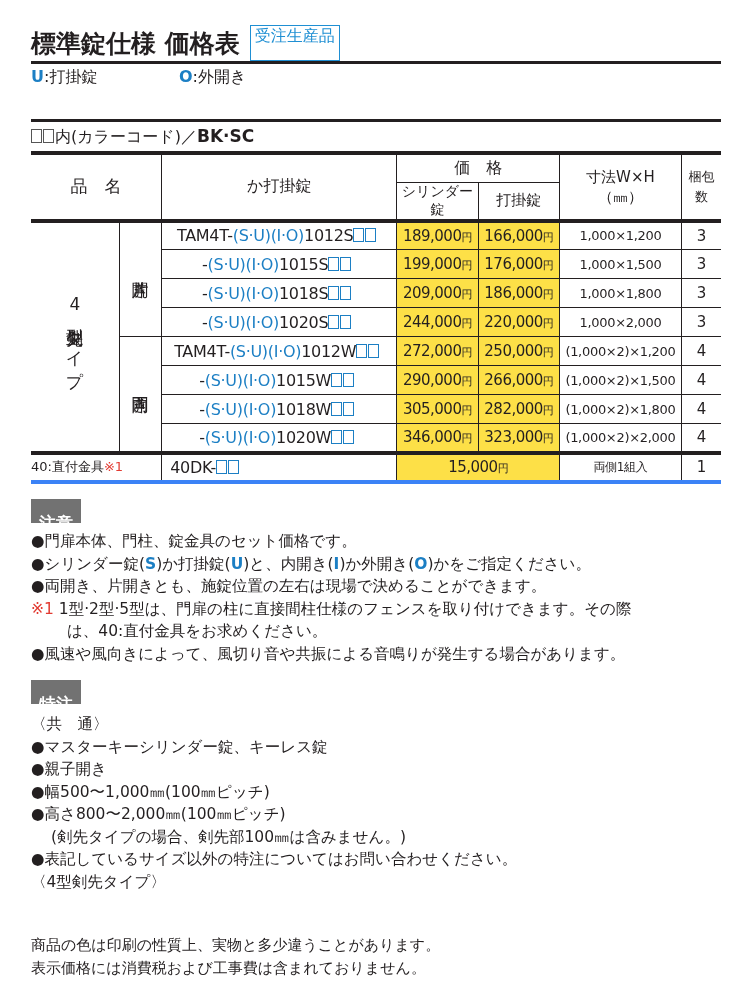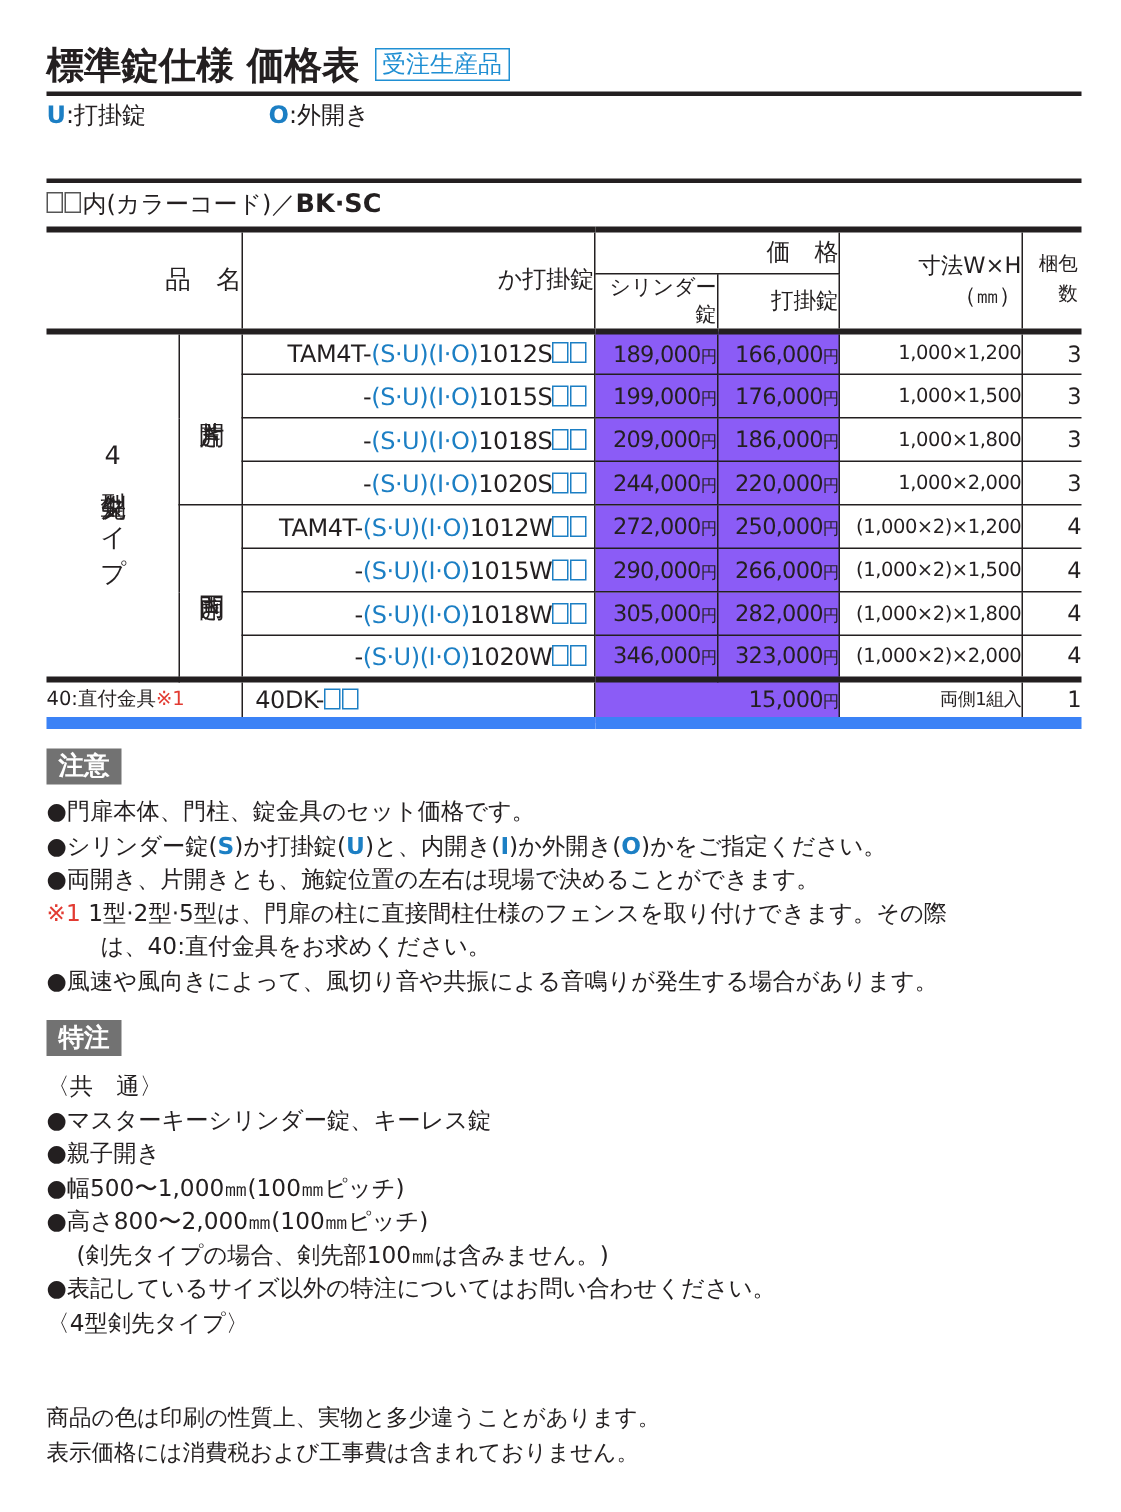--- a/index.html
+++ b/index.html
@@ -3,55 +3,55 @@
 <meta charset="utf-8">
 <style>
   * { box-sizing: border-box; margin: 0; padding: 0; }
   html, body { width: 747px; height: 1008px; background: #ffffff; }
   body { font-family: "DejaVu Sans", "Liberation Sans", sans-serif; color: #231f20; position: relative; overflow: hidden; }
 
   .page { position: absolute; left: 31px; top: 0; width: 690px; }
 
   .title-row { position: absolute; left: 0; top: 26px; height: 34px; display: flex; align-items: center; white-space: nowrap; }
   .title { font-size: 25px; font-weight: bold; letter-spacing: 0px; color: #231f20; }
-  .badge { margin-left: 10px; border: 1.5px solid #1f8fd3; color: #1f8fd3; font-size: 16px; padding: 0 4px; line-height: 20px; height: 22px; }
+  .badge { margin-left: 10px; border: 1.5px solid #1f8fd3; color: #1f8fd3; font-size: 16px; padding: 0 4px; line-height: 20px; height: 36px; }
 
   .rule { position: absolute; left: 0; width: 690px; background: #231f20; }
 
   .legend { position: absolute; left: 0; top: 66px; font-size: 16px; line-height: 21px; }
   .legend-row { display: flex; white-space: nowrap; }
   .legend-cell { width: 148px; }
   .legend-cell.c2 { width: 140px; }
   .key { color: #1c7fc4; font-weight: bold; }
 
   .colorcode { position: absolute; left: 0; top: 125px; font-size: 16px; line-height: 22px; white-space: nowrap; }
   .colorcode .code { font-weight: bold; font-size: 17px; }
   .sq { display: inline-block; width: 11px; height: 14px; border: 1px solid #1c7fc4; vertical-align: -1px; margin-right: 1px; }
   .sq.dark { border-color: #555; }
 
   table.price { position: absolute; left: 0; top: 151px; width: 690px; border-collapse: collapse; font-size: 15px; }
-  table.price td, table.price th { border: 1px solid #231f20; font-weight: normal; text-align: right; vertical-align: middle; padding: 0; }
+  table.price td, table.price th { border: 1px solid #231f20; font-weight: normal; text-align: center; vertical-align: middle; padding: 0; }
   table.price tr.hdr1 th { height: 29px; }
   table.price tr.hdr2 th { height: 29px; font-size: 14px; }
   table.price tr.body td { height: 29px; }
   table.price tr.first td { border-top: 4px solid #231f20; }
-  table.price tr.last td { border-top: 4px solid #231f20; border-bottom: 8px solid #3b82f6; }
+  table.price tr.last td { border-top: 4px solid #231f20; border-bottom: 4px solid #3b82f6; }
   table.price thead tr.hdr1 th { border-top: 4px solid #231f20; }
   table.price .lft { border-left: none; }
   table.price .rgt { border-right: none; }
   .model { text-align: left; padding-right: 4px !important; font-weight: bold; font-size: 16px; white-space: nowrap; letter-spacing: -0.3px; }
   .opt { color: #1c7fc4; }
-  .price-cell { background: #8b5cf6; font-weight: bold; font-size: 15px; white-space: nowrap; letter-spacing: -0.5px; }
+  .price-cell { background: #fde047; font-weight: bold; font-size: 15px; white-space: nowrap; letter-spacing: -0.5px; }
   .yen { font-size: 11px; font-weight: normal; }
   .size { font-size: 13px; white-space: nowrap; letter-spacing: -0.3px; }
   .vert { writing-mode: vertical-rl; text-orientation: upright; font-size: 17px; line-height: 22px; letter-spacing: 1px; margin: 0 auto; }
   .acc-label { font-size: 13px; text-align: left !important; white-space: nowrap; }
   .ref { color: #e23b32; }
 
-  .sec-tag { position: absolute; left: 0; background: #727272; color: #ffffff; font-size: 17px; font-weight: bold; padding: 0 8px; height: 24px; line-height: 24px; }
+  .sec-tag { position: absolute; left: 0; background: #727272; color: #ffffff; font-size: 17px; font-weight: bold; padding: 12px 8px; height: 24px; line-height: 24px; }
   .notes { position: absolute; left: 0; font-size: 15.5px; line-height: 22.5px; white-space: nowrap; }
   .notes .indent { padding-left: 36px; }
   .notes .indent2 { padding-left: 20px; }
   .notes .blue { color: #1c7fc4; font-weight: bold; }
   .footer { position: absolute; left: 0; top: 934px; font-size: 15px; line-height: 23px; white-space: nowrap; }
 </style>
 </head>
 <body>
 
 <div class="page">

